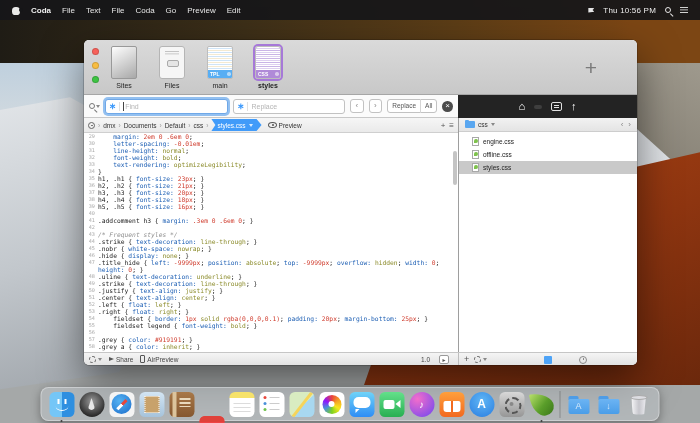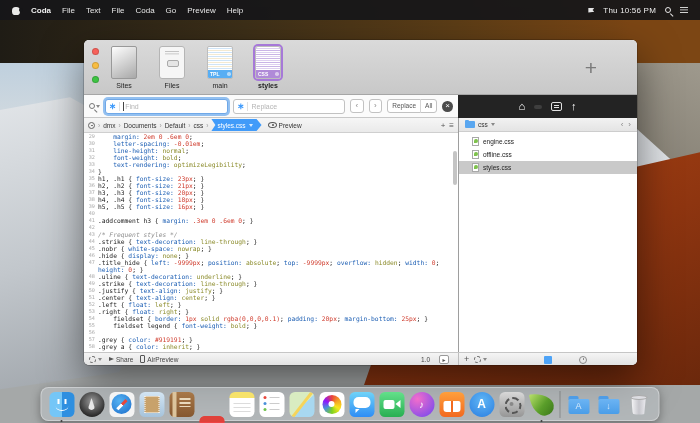--- a/index.html
+++ b/index.html
@@ -238,21 +238,21 @@
 <div class="menubar">
   <span class="apple-logo"></span>
   <span class="app-name">Coda</span>
   <span id="menu-items">
       <span class="mitem">File</span>
       <span class="mitem">Text</span>
       <span class="mitem">File</span>
       <span class="mitem">Coda</span>
       <span class="mitem">Go</span>
       <span class="mitem">Preview</span>
-      <span class="mitem">Help</span>
+      <span class="mitem">Edit</span>
     </span>
   <span class="menu-right">
     <span class="flag-i"></span>
     <span class="mtime">Thu 10:56 PM</span>
     <span class="mag-i"></span>
     <span class="list-i"></span>
   </span>
 </div>
 
 <div class="window">

